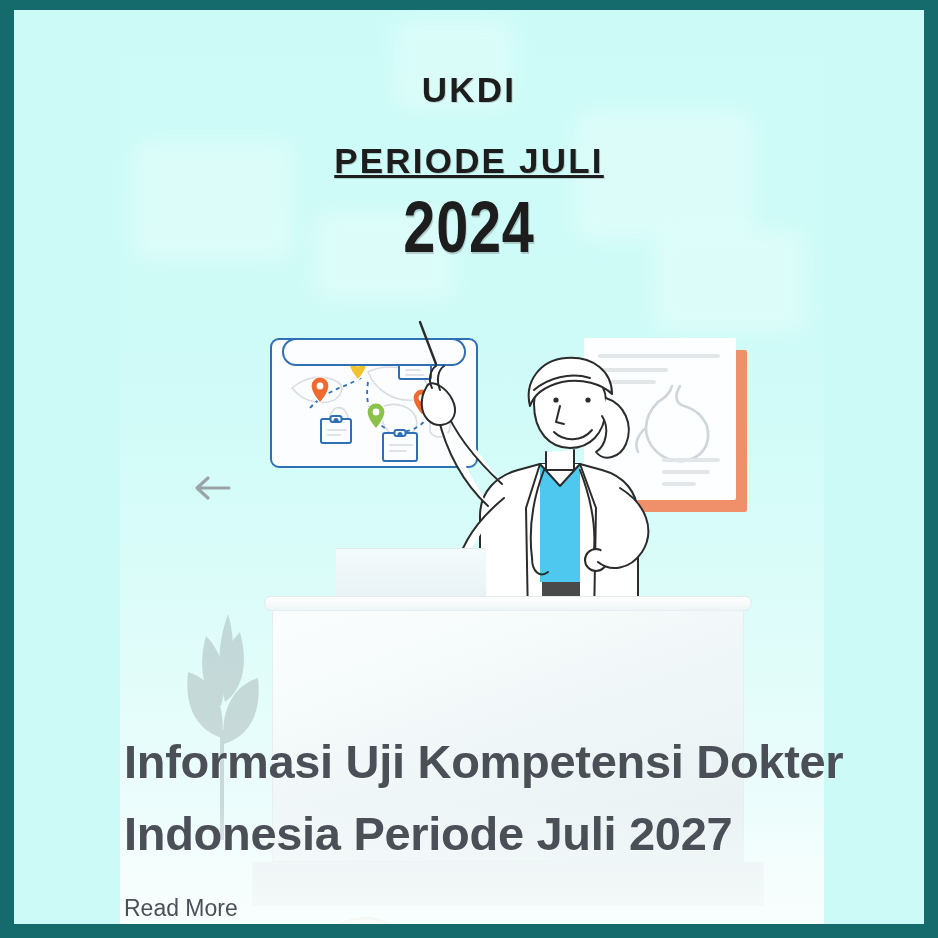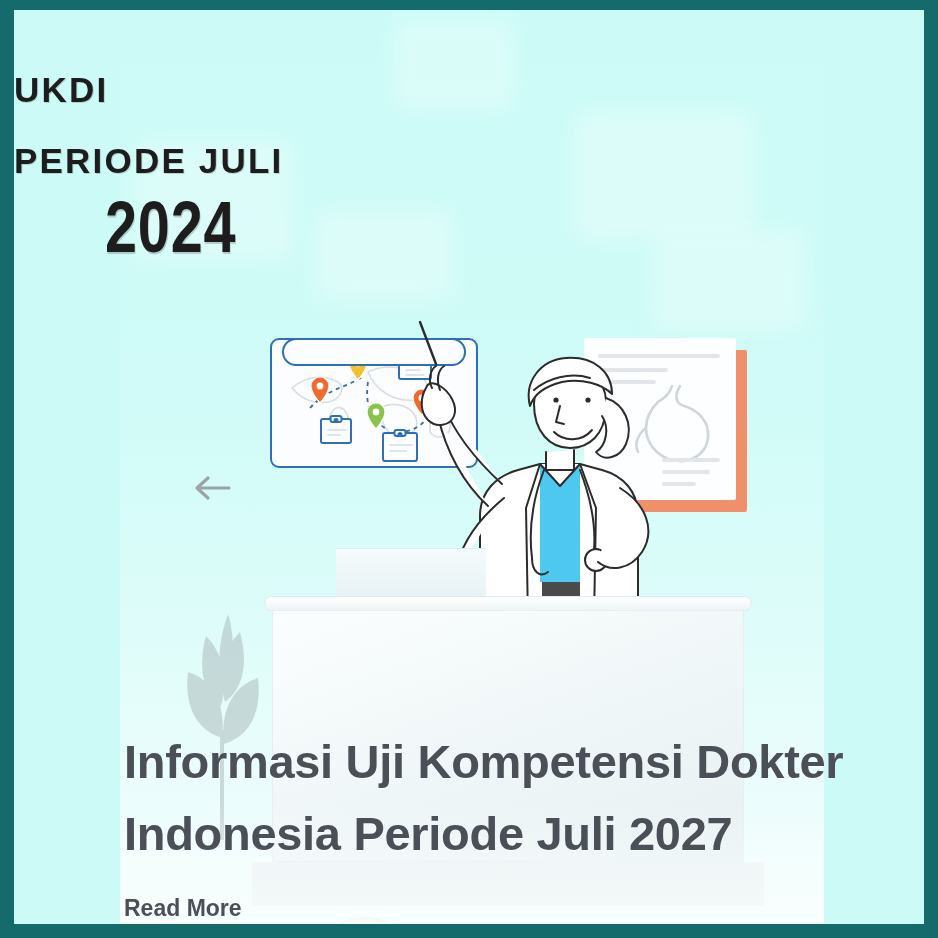--- a/index.html
+++ b/index.html
@@ -47,33 +47,35 @@
         rgba(255,255,255,.34) 66%,
         rgba(255,255,255,.58) 82%,
         rgba(255,255,255,.72) 100%);
     pointer-events: none;
   }
 
   
   #headline {
     position: absolute;
     left: 0; right: 0; top: 62px;
+    text-align: center;
     color: #1d1d1d;
     user-select: none;
   }
   #headline .l1 {
     font-size: 35px; font-weight: 700; letter-spacing: 2.2px;
     line-height: 1.0;
     text-shadow: 1px 1px 0 rgba(0,0,0,.16);
   }
   #headline .l2 {
     margin-top: 36px;
     font-size: 35px; font-weight: 700; letter-spacing: 2.2px;
     line-height: 1.0;
     text-shadow: 1px 1px 0 rgba(0,0,0,.16);
+    text-decoration: underline;
   }
   #headline .l3 {
     margin-top: 12px;
     font-size: 72px; font-weight: 800;
     letter-spacing: 1px;
     transform: scaleX(.80);
     line-height: 1.05;
     text-shadow: 1px 2px 0 rgba(0,0,0,.18);
   }
 
@@ -183,21 +185,21 @@
   }
   #title {
     font-size: 47px; font-weight: 700;
     line-height: 1.52;
     color: #4a4f58;
     letter-spacing: -.3px;
     text-shadow: 0 1px 0 rgba(255,255,255,.55);
   }
   #read-more {
     margin-top: 26px;
-    font-size: 23px; font-weight: 700;
+    font-size: 23px; font-weight: 400;
     color: #4a4f58;
     cursor: pointer;
     padding-bottom: 2px;
   }
 
   
   #bottom-fade {
     position: absolute; left: 106px; bottom: 0; width: 704px; height: 120px;
     background: linear-gradient(180deg, rgba(247,253,253,0), rgba(250,254,254,.92));
     pointer-events: none;

